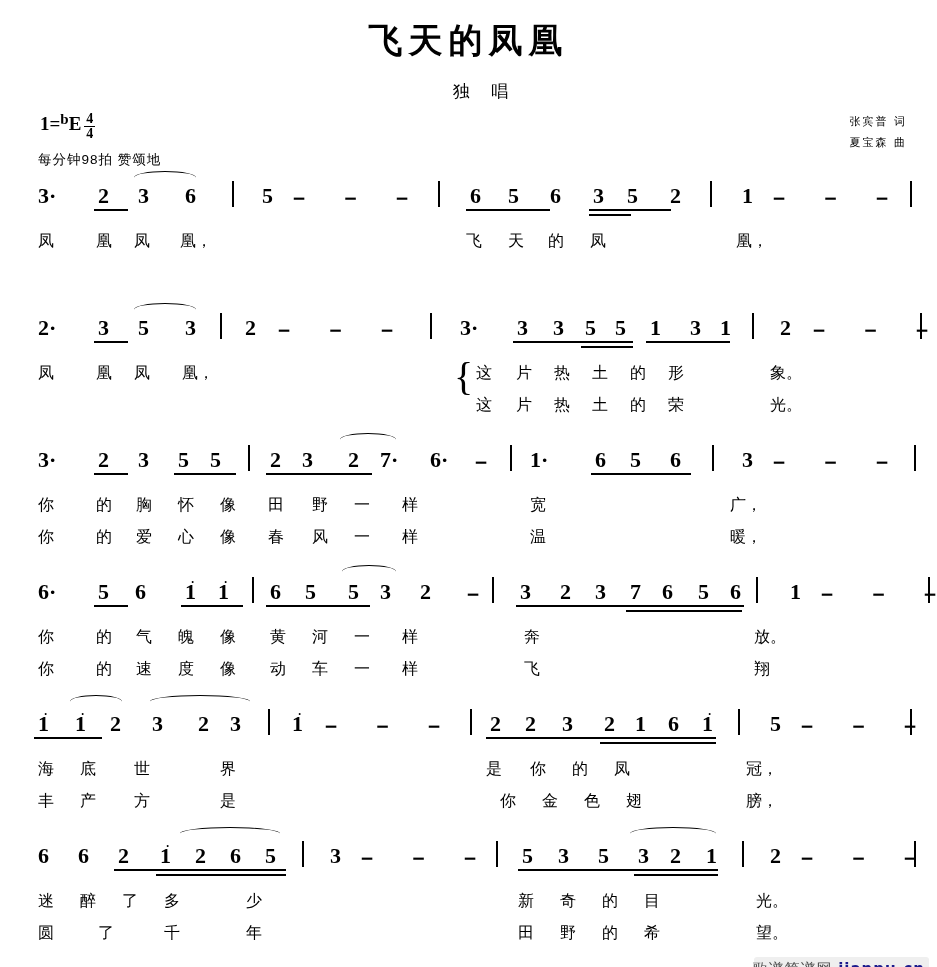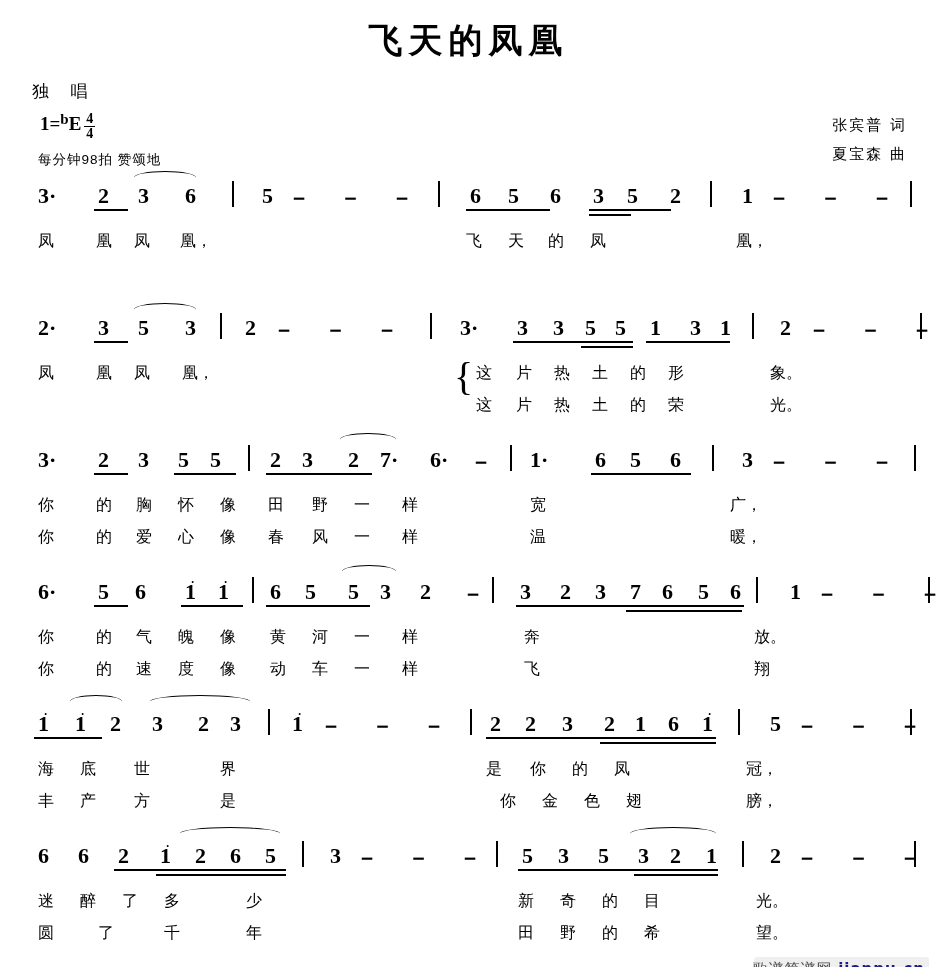--- a/index.html
+++ b/index.html
@@ -22,21 +22,21 @@
   }
   .title {
     text-align: center;
     font-size: 34px;
     font-weight: bold;
     letter-spacing: 6px;
     margin-top: 18px;
     font-family: "DejaVu Sans", sans-serif;
   }
   .subtitle {
-    text-align: left;
+    text-align: center;
     font-size: 17px;
     letter-spacing: 8px;
     margin-top: 16px;
     font-family: "DejaVu Sans", sans-serif;
     margin-left: 32px;
   }
   .meta {
     position: relative;
     height: 68px;
     margin-top: 8px;
@@ -72,21 +72,21 @@
     left: 38px;
     top: 40px;
     font-size: 13.5px;
     font-family: Liberation Sans, sans-serif;
     letter-spacing: 1px;
   }
   .credits {
     position: absolute;
     right: 30px;
     top: 0px;
-    font-size: 15px;
+    font-size: 11px;
     font-family: "DejaVu Sans", sans-serif;
     text-align: left;
     line-height: 1.95;
     letter-spacing: 2px;
   }
 
   .system {
     position: relative;
     margin: 0 30px;
     height: 132px;

